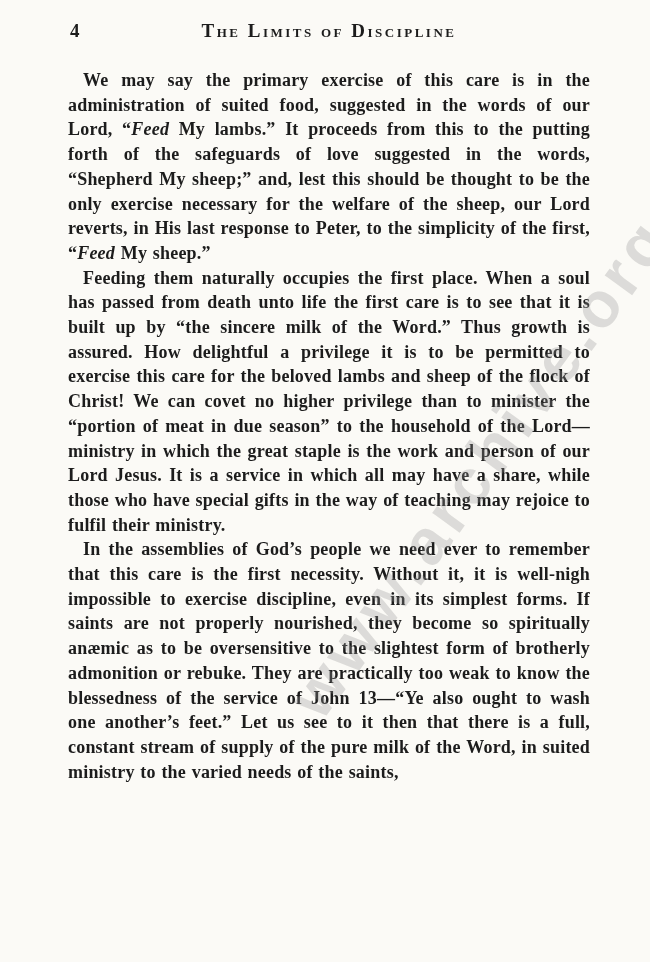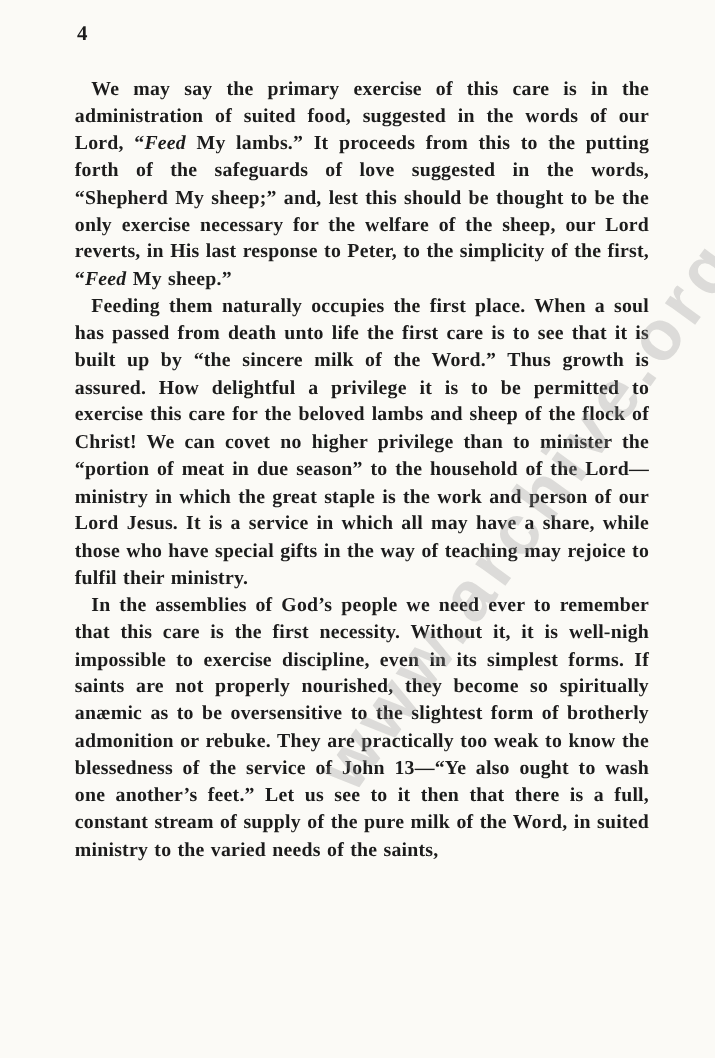--- a/index.html
+++ b/index.html
@@ -82,20 +82,21 @@
 <body>
 
 <div class="page">
 
   <div class="watermark-layer">
     <div class="watermark">www.archive.org</div>
   </div>
 
   <div class="page-header">
     <span class="page-number">4</span>
+    <span class="running-title">The Limits of Discipline</span>
   </div>
 
   <div class="body-text" id="paragraphs">
       <p><span>We may say the primary exercise of this care is in the administration of suited food, suggested in the words of our Lord, “</span><i>Feed</i><span> My lambs.” It proceeds from this to the putting forth of the safeguards of love suggested in the words, “Shepherd My sheep;” and, lest this should be thought to be the only exercise necessary for the welfare of the sheep, our Lord reverts, in His last response to Peter, to the simplicity of the first, “</span><i>Feed</i><span> My sheep.”</span></p>
       <p><span>Feeding them naturally occupies the first place. When a soul has passed from death unto life the first care is to see that it is built up by “the sincere milk of the Word.” Thus growth is assured. How delightful a privilege it is to be permitted to exercise this care for the beloved lambs and sheep of the flock of Christ! We can covet no higher privilege than to minister the “portion of meat in due season” to the household of the Lord—ministry in which the great staple is the work and person of our Lord Jesus. It is a service in which all may have a share, while those who have special gifts in the way of teaching may rejoice to fulfil their ministry.</span></p>
       <p><span>In the assemblies of God’s people we need ever to remember that this care is the first necessity. Without it, it is well-nigh impossible to exercise discipline, even in its simplest forms. If saints are not properly nourished, they become so spiritually anæmic as to be oversensitive to the slightest form of brotherly admonition or rebuke. They are practically too weak to know the blessedness of the service of John 13—“Ye also ought to wash one another’s feet.” Let us see to it then that there is a full, constant stream of supply of the pure milk of the Word, in suited ministry to the varied needs of the saints,</span></p>
     </div>
 
 </div>
 

